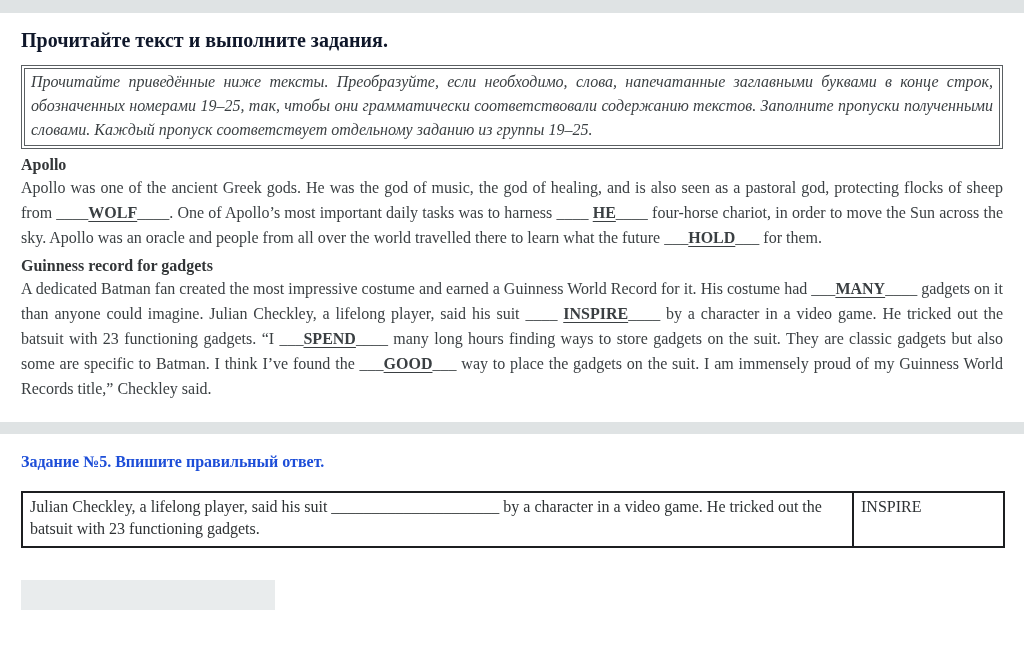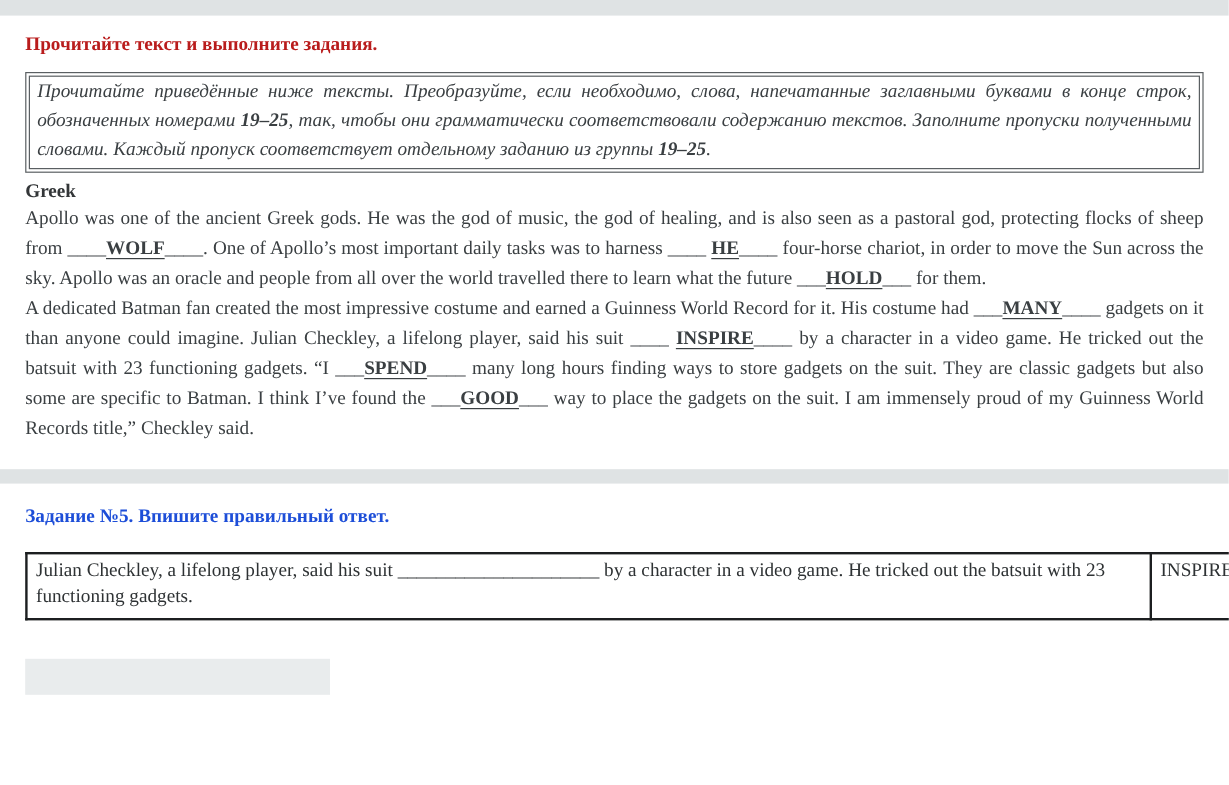--- a/index.html
+++ b/index.html
@@ -10,40 +10,40 @@
     color: #3a3f42;
   }
   .band {
     width: 100%;
     height: 13px;
     background: #dfe3e4;
   }
   .content { padding: 0 21px; }
 
   h1.doc-heading {
-    font-size: 16px;
+    font-size: 20px;
     font-weight: bold;
-    color: #b91c1c;
+    color: #0f172a;
     margin-top: 16px;
     margin-bottom: 0;
   }
   .rubric-outer {
     margin-top: 13px;
     border: 1px solid #5a5f62;
     padding: 2px;
   }
   .rubric-inner {
     border: 1px solid #5a5f62;
     padding: 1px 6px 3px 6px;
     font-style: italic;
     font-size: 16px;
     line-height: 24px;
     text-align: justify;
   }
-  .rubric-inner b { font-weight: bold; }
+  .rubric-inner b { font-weight: normal; }
 
   h2.text-title {
     font-size: 16px;
     font-weight: bold;
     color: #333638;
     margin-top: 5px;
     line-height: 21px;
   }
   p.body-text {
     font-size: 16px;
@@ -75,21 +75,21 @@
     table-layout: fixed;
   }
   table.task-table td {
     border: 2px solid #1c1e20;
     vertical-align: top;
     font-size: 16px;
     line-height: 22px;
     padding: 3px 7px 6px 7px;
     color: #2e3234;
   }
-  td.q-cell { width: 937px; }
+  td.q-cell { width: 831px; }
   td.kw-cell { width: 151px; }
 
   input.answer-input {
     display: block;
     margin-top: 32px;
     width: 254px;
     height: 30px;
     background: #e9eced;
     border: none;
     outline: none;
@@ -105,23 +105,24 @@
 <div class="band"></div>
 
 <div class="content">
 
   <h1 class="doc-heading">Прочитайте текст и выполните задания.</h1>
 
   <div class="rubric-outer">
     <div class="rubric-inner"><span>Прочитайте приведённые ниже тексты. Преобразуйте, если необходимо, слова, напечатанные заглавными буквами в конце строк, обозначенных номерами </span><b>19–25</b><span>, так, чтобы они грамматически соответствовали содержанию текстов. Заполните пропуски полученными словами. Каждый пропуск соответствует отдельному заданию из группы </span><b>19–25</b><span>.</span></div>
   </div>
 
-  <h2 class="text-title">Greek</h2>
+  <h2 class="text-title">Apollo</h2>
   <p class="body-text"><span>Apollo was one of the ancient Greek gods. He was the god of music, the god of healing, and is also seen as a pastoral god, protecting flocks of sheep from ____</span><span class="blank-word">WOLF</span><span>____. One of Apollo’s most important daily tasks was to harness ____ </span><span class="blank-word">HE</span><span>____ four-horse chariot, in order to move the Sun across the sky. Apollo was an oracle and people from all over the world travelled there to learn what the future ___</span><span class="blank-word">HOLD</span><span>___ for them.</span></p>
 
+  <h2 class="text-title">Guinness record for gadgets</h2>
   <p class="body-text"><span>A dedicated Batman fan created the most impressive costume and earned a Guinness World Record for it. His costume had ___</span><span class="blank-word">MANY</span><span>____ gadgets on it than anyone could imagine. Julian Checkley, a lifelong player, said his suit ____ </span><span class="blank-word">INSPIRE</span><span>____ by a character in a video game. He tricked out the batsuit with 23 functioning gadgets. “I ___</span><span class="blank-word">SPEND</span><span>____ many long hours finding ways to store gadgets on the suit. They are classic gadgets but also some are specific to Batman. I think I’ve found the ___</span><span class="blank-word">GOOD</span><span>___ way to place the gadgets on the suit. I am immensely proud of my Guinness World Records title,” Checkley said.</span></p>
 
 </div>
 
 <div class="section-divider"></div>
 
 <div class="content">
 
   <h1 class="task-heading">Задание №5. Впишите правильный ответ.</h1>
 

